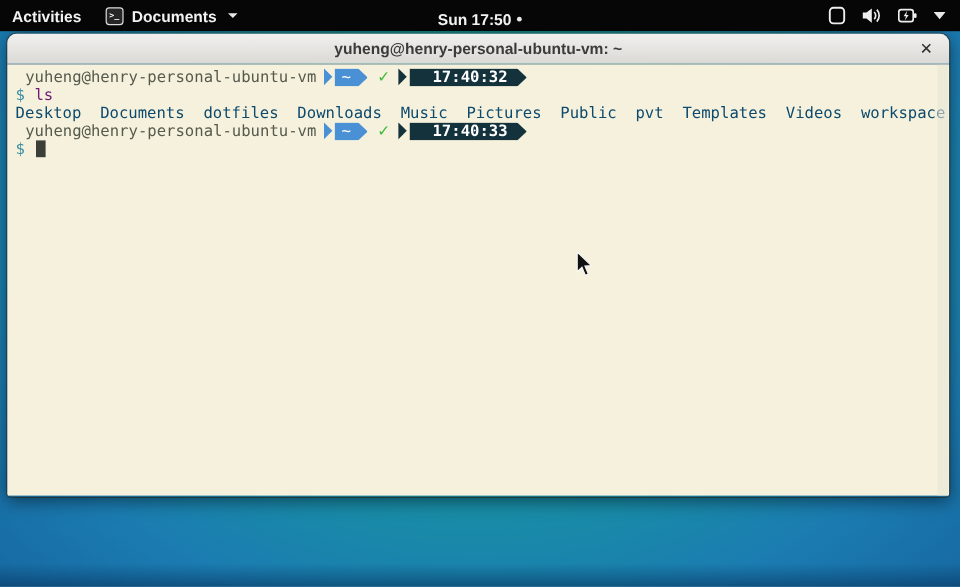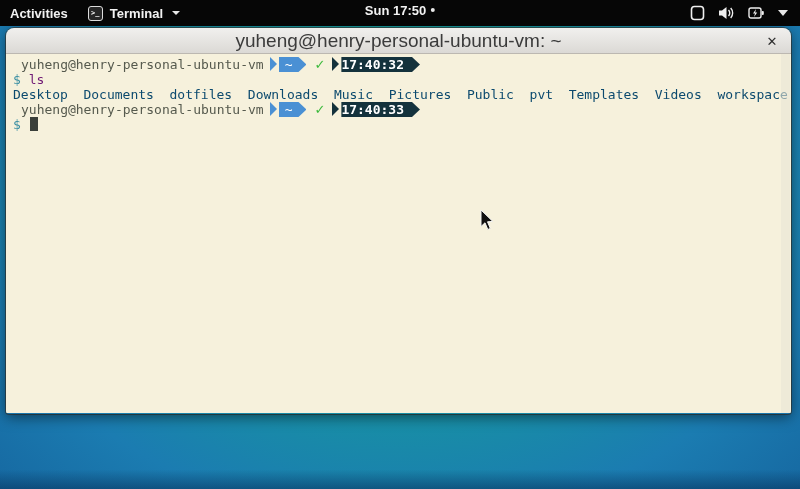--- a/index.html
+++ b/index.html
@@ -8,21 +8,21 @@
     font-family:"Liberation Sans", sans-serif;
     position:relative;
     background:
       linear-gradient(to bottom, rgba(0,0,0,0) 96%, rgba(6,50,90,.55) 100%),
       radial-gradient(ellipse 75% 95% at 50% 38%, #14b0a2 0%, #169a9e 35%, #1b7cb1 72%, #15639d 100%);
   }
 
   
   .topbar {
     position:absolute; left:0; top:0; width:800px; height:26px;
-    background:#060606; color:#f2f2f2; display:flex; align-items:flex-end;
+    background:#060606; color:#f2f2f2; display:flex; align-items:flex-start;
     font-size:13px; z-index:30;
   }
   .tb-item { color:#f2f2f2; background:none; border:none; font:inherit; font-weight:700;
     height:26px; display:flex; align-items:center; padding:0 10px; cursor:default; }
   .app-ind { gap:7px; font-weight:700; }
   .term-ico {
     width:15px; height:15px; background:#262626; border:1px solid #dcdcdc; border-radius:3px;
     display:flex; align-items:center; justify-content:center;
   }
   .term-ico-glyph { font-family:"DejaVu Sans Mono", monospace; font-size:7px; color:#fff; font-weight:700; line-height:1; }
@@ -41,21 +41,21 @@
     position:absolute; left:6px; top:28px; width:785px; height:386px;
     border-radius:8px 8px 3px 3px;
     box-shadow:0 3px 14px rgba(0,0,0,.5), 0 0 0 1px rgba(60,58,52,.65);
     overflow:hidden; z-index:10;
   }
   .titlebar {
     height:26px; background:linear-gradient(#f1f0ee, #dbd9d5);
     border-bottom:1px solid #bcb8b1;
     display:flex; align-items:center; justify-content:center; position:relative;
   }
-  .titlebar .title { font-size:19px; font-weight:400; color:#3b3b3b; }
+  .titlebar .title { font-size:13px; font-weight:700; color:#3b3b3b; }
   .close-btn {
     position:absolute; right:8px; top:2px; width:22px; height:22px;
     background:none; border:none; color:#2e2e2e; font-size:13px; font-weight:700;
     display:flex; align-items:center; justify-content:center; cursor:default;
     font-family:"DejaVu Sans", sans-serif;
   }
   .term {
     position:relative; height:359px; background:#f6f1dc; padding:3px 0 0 7px;
     font-family:"DejaVu Sans Mono","Liberation Mono", monospace; font-size:13px;
   }
@@ -64,41 +64,41 @@
 
   .tline { height:15px; display:flex; align-items:flex-start; white-space:pre; }
   .uh { color:#565a4e; padding-left:8px; }
 
   .tri { width:0; height:0; border-top:7.5px solid transparent; border-bottom:7.5px solid transparent; display:inline-block; }
   .tri.blue { border-left:7px solid #4a90d4; margin-left:6px; }
   .tri.dark { border-left:7px solid #14323c; margin-left:7px; }
   .seg { height:15px; line-height:15px; color:#fff; display:inline-block; margin-left:2px;
     clip-path:polygon(0 0, calc(100% - 8px) 0, 100% 50%, calc(100% - 8px) 100%, 0 100%); }
   .seg.blue { background:#4a90d4; padding:0 14px 0 6px; }
-  .seg.dark { background:#14323c; padding:0 16px 0 0; font-weight:700; }
+  .seg.dark { background:#14323c; padding:0 16px 0 19px; font-weight:700; }
   .check { color:#3cba3c; font-weight:700; margin-left:8px; font-family:"DejaVu Sans", sans-serif; }
 
   .dollar { color:#3a8fa3; }
   .cmd { color:#701a75; }
   .dirs { color:#0c4a6e; }
   .block-cursor { display:inline-block; width:8px; height:14px; background:#3a3f3a; margin-left:1px; }
 
   
   .pointer { position:absolute; left:480px; top:209px; z-index:40; }
 </style>
 </head>
 <body>
 
 <div class="topbar">
   <button class="tb-item">Activities</button>
   <div class="tb-item app-ind">
     <span class="term-ico">
       <span class="term-ico-glyph">&gt;_</span>
     </span>
-    <span>Terminal</span>
+    <span>Documents</span>
     <span class="chev-dn"></span>
   </div>
 
   <div class="tb-center">
     <span>Sun 17:50</span>
     <span class="notif-dot"></span>
   </div>
 
   <div class="tb-right">
     <svg width="15" height="16" viewBox="0 0 15 16">

